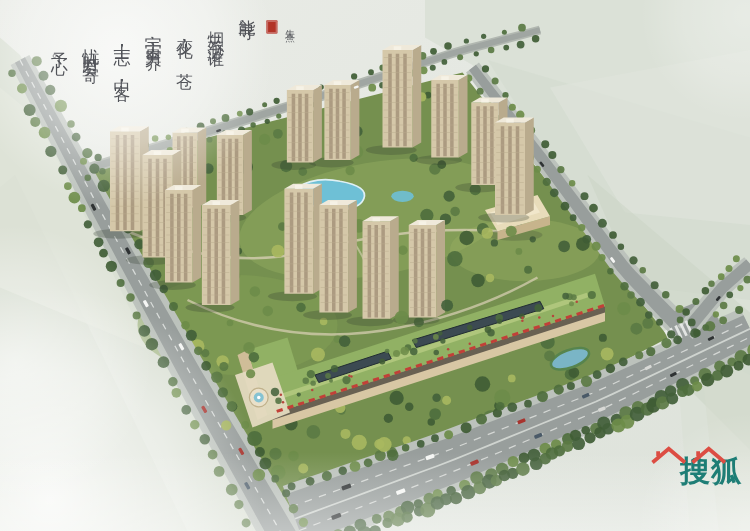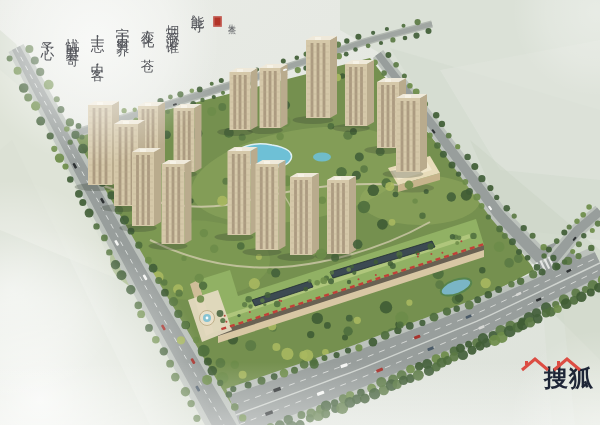--- a/index.html
+++ b/index.html
@@ -25,21 +25,21 @@
   .sig-col .sig-name{font-family:"Liberation Serif",serif;font-size:8px;
                      letter-spacing:2px;color:#4a4c52;opacity:.85;}
   .seal{display:block;width:9px;height:11px;margin-top:5px;background:#b23327;
         box-shadow:inset 0 0 0 1.5px rgba(255,255,255,.28);border-radius:1px;}
 
   
   .watermark{position:absolute;right:6px;top:364px;text-align:right;opacity:.93;
              pointer-events:none;}
   .brand{position:relative;display:inline-flex;align-items:baseline;
          font-weight:bold;font-size:24px;line-height:1.2;letter-spacing:1px;}
-  .brand .gray{color:#0f172a;margin-left:25px;}
+  .brand .gray{color:#0f766e;margin-left:25px;}
   .brand .red{color:#dc4238;}
   .brand svg{position:absolute;top:-8px;right:0px;}
   .url{font-size:11px;font-weight:bold;color:#dc4238;letter-spacing:1.2px;
        margin-top:-1px;}
 </style>
 </head>
 <body>
 
 <div class="stage">
 

